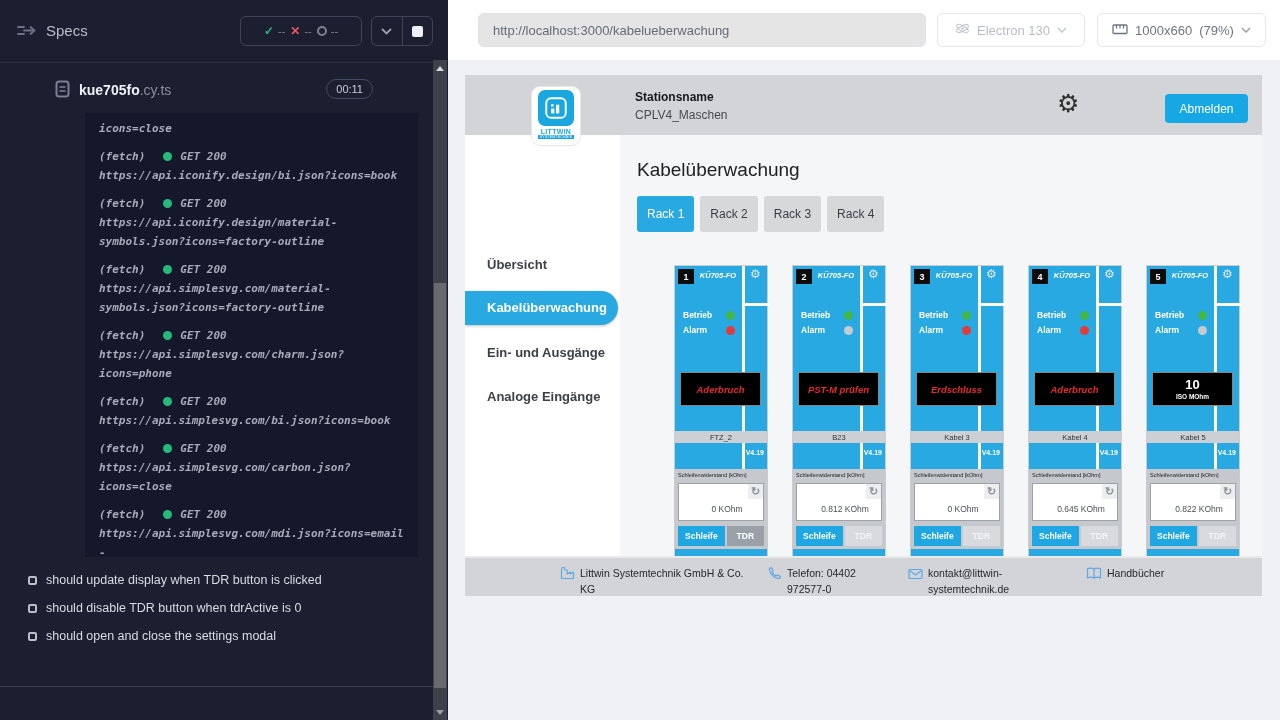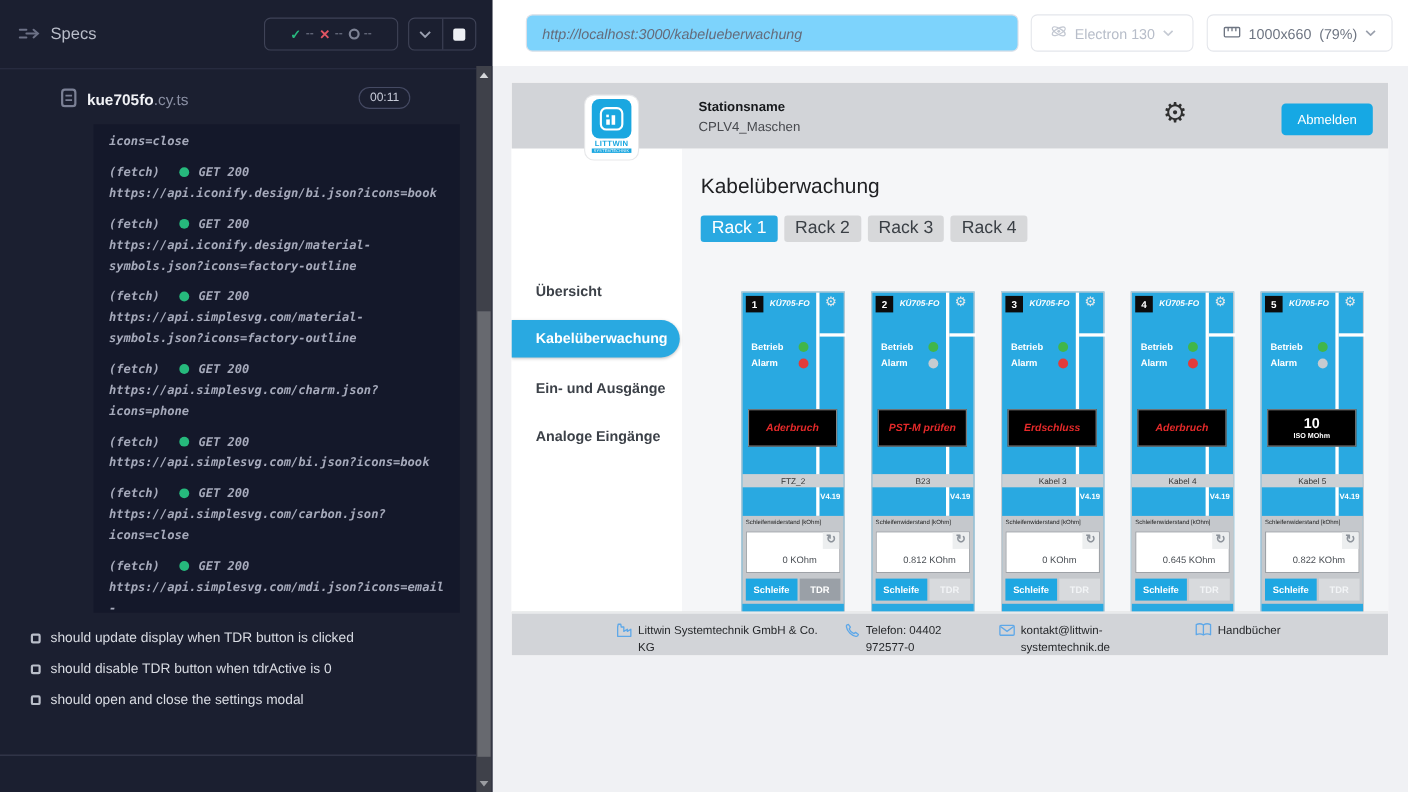--- a/index.html
+++ b/index.html
@@ -42,21 +42,21 @@
   
   .vscroll { position:absolute; left:433px; top:60px; width:14px; height:660px; background:#3f414a; }
   .sb-btn { position:absolute; left:0; width:14px; height:16px; display:flex; align-items:center; justify-content:center; cursor:pointer; }
   .tri-up { width:0; height:0; border-left:4px solid transparent; border-right:4px solid transparent; border-bottom:5px solid #d5d7da; }
   .tri-dn { width:0; height:0; border-left:4px solid transparent; border-right:4px solid transparent; border-top:5px solid #9a9ca1; }
   .sb-thumb { position:absolute; left:1px; top:223px; width:12px; height:405px; background:#67696f; cursor:pointer; }
 
   
   .rpanel { position:absolute; left:448px; top:0; width:832px; height:720px; background:#f0f1f4; }
   .browser-bar { position:absolute; left:0; top:0; width:832px; height:60px; background:#fff; }
-  .url-input { position:absolute; left:30px; top:13px; width:448px; height:34px; background:#7dd3fc; border:1px solid #dfe1e8; border-radius:6px; display:flex; align-items:center; padding:0 14px; font-size:13px; color:#646b7a; cursor:text;font-style:italic; }
+  .url-input { position:absolute; left:30px; top:13px; width:448px; height:34px; background:#e5e5e5; border:1px solid #dfe1e8; border-radius:6px; display:flex; align-items:center; padding:0 14px; font-size:13px; color:#646b7a; cursor:text; }
   .browser-select { position:absolute; left:489px; top:13px; width:148px; height:34px; border:1px solid #e4e6eb; border-radius:6px; display:flex; align-items:center; justify-content:center; gap:7px; font-size:13px; color:#b7bdc9; cursor:pointer; }
   .size-select { position:absolute; left:649px; top:13px; width:169px; height:34px; border:1px solid #e4e6eb; border-radius:6px; background:#fff; display:flex; align-items:center; justify-content:center; gap:7px; font-size:13px; color:#6e7582; cursor:pointer; }
 
   
   .aut { position:absolute; left:17px; top:75px; width:797px; height:521px; background:#fff; overflow:hidden; }
   .aut-header { position:absolute; left:0; top:0; width:797px; height:60px; background:#d2d4d8; z-index:3; }
   .station-block { position:absolute; left:170px; top:13px; line-height:18px; z-index:4; }
   .station-label { font-size:12px; font-weight:bold; color:#16181b; }
   .station-name { font-size:12px; color:#47494e; }
   .hdr-gear { position:absolute; left:592px; top:16px; font-size:25px; color:#2f2f2f; z-index:4; cursor:pointer; line-height:1; }
@@ -68,21 +68,21 @@
   .logo-sub { font-size:3.5px; color:#fff; background:#1aa7e0; padding:0 2px; letter-spacing:.2px; }
 
   .aut-sidebar { position:absolute; left:0; top:60px; width:155px; height:421px; background:#fff; z-index:2; }
   .side-item { position:absolute; left:0; width:153px; height:18px; line-height:18px; font-size:13px; font-weight:bold; color:#3c4148; cursor:pointer; }
   .side-item span { margin-left:22px; }
   .side-item.active { height:34px; line-height:34px; background:#29a9e1; color:#fff; border-radius:0 17px 17px 0; box-shadow:0 1px 3px rgba(0,0,0,.25); }
 
   .aut-main-bg { position:absolute; left:155px; top:60px; width:642px; height:421px; background:#f5f6f8; z-index:1; }
   .main-title { position:absolute; left:172px; top:84px; font-size:19px; font-weight:500; color:#202124; z-index:2; }
   .tabs { position:absolute; left:172px; top:121px; display:flex; gap:6px; z-index:2; }
-  .tab { height:24px; padding:12px 10px; display:flex; align-items:center; font-size:16px; color:#3a3f45; background:#d7d8da; border-radius:3px; cursor:pointer; }
+  .tab { height:36px; padding:12px 10px; display:flex; align-items:center; font-size:12px; color:#3a3f45; background:#d7d8da; border-radius:3px; cursor:pointer; }
   .tab.active { background:#29a9e1; color:#fff; }
 
   
   .cards { position:absolute; left:209px; top:190px; display:flex; gap:24px; z-index:1; }
   .card { position:relative; width:94px; height:295px; background:#29a9e1; border:1px solid #c9ccd0; flex:none; }
   .card-num { position:absolute; left:3px; top:3px; width:16px; height:15px; background:#0c0c0c; color:#fff; font-size:9px; font-weight:bold; display:flex; align-items:center; justify-content:center; }
   .card-model { position:absolute; left:20px; top:5px; width:46px; text-align:center; color:#fff; font-weight:bold; font-size:7.5px; white-space:nowrap;font-style:italic; }
   .card-vline { position:absolute; left:67px; top:0; width:3px; height:203px; background:#fff; }
   .card-hline { position:absolute; left:70px; top:37px; width:24px; height:3px; background:#fff; }
   .card-gear { position:absolute; left:75px; top:2px; font-size:12px; color:#e6e9eb; cursor:pointer; line-height:1; }

